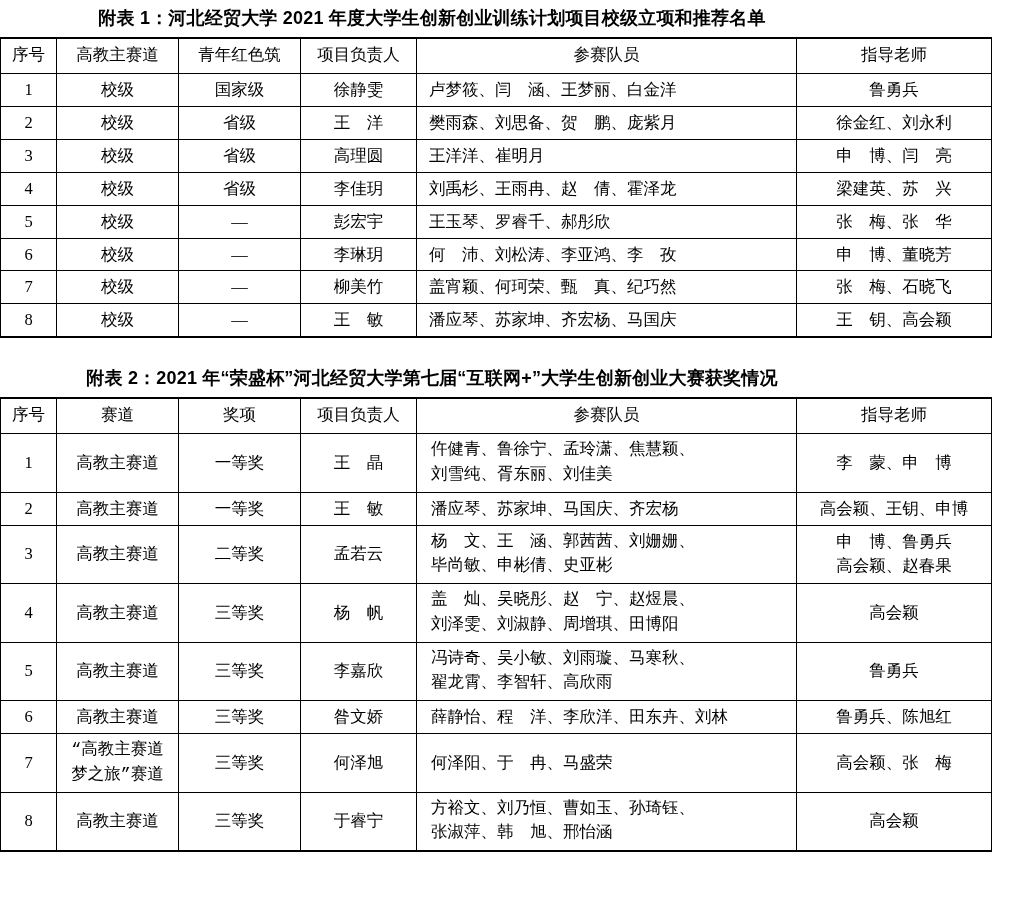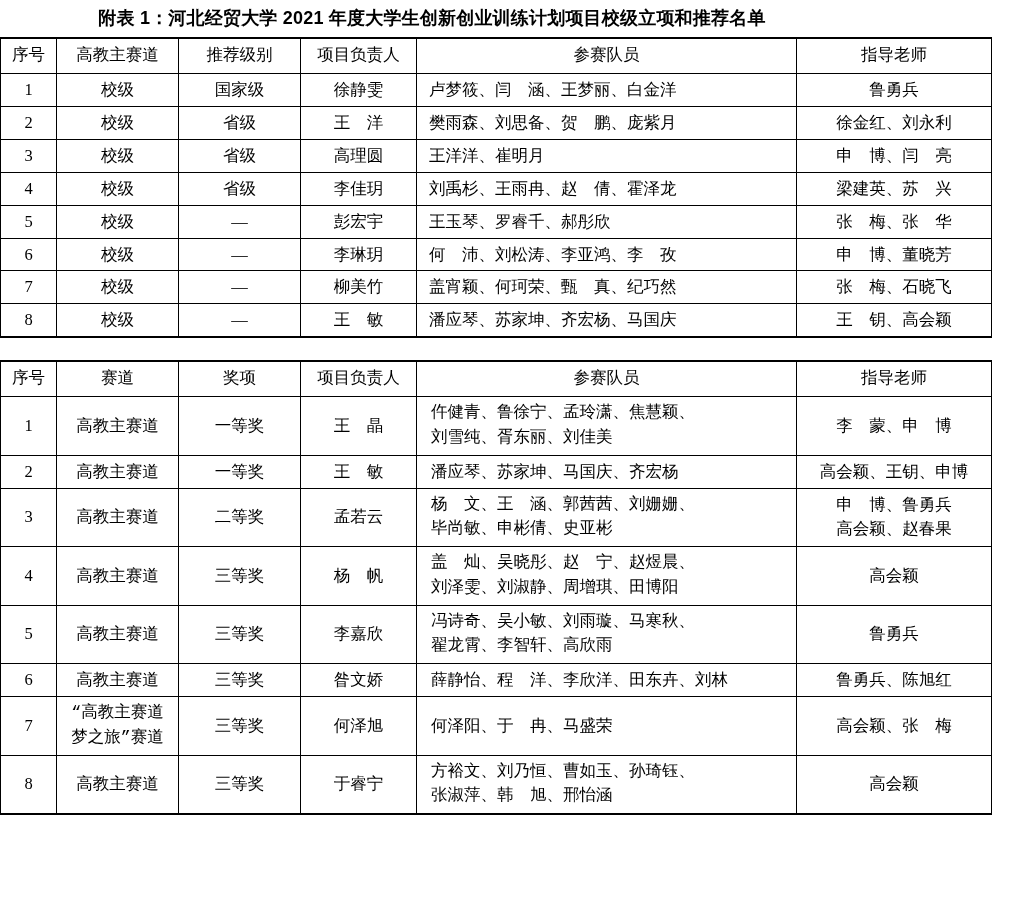--- a/index.html
+++ b/index.html
@@ -85,21 +85,21 @@
           <col class="col-b">
           <col class="col-c">
           <col class="col-d">
           <col class="col-team">
           <col class="col-tutor">
       </colgroup>
       <thead>
         <tr>
           <td>序号</td>
           <td>高教主赛道</td>
-          <td>推荐级别</td>
+          <td>青年红色筑</td>
           <td>项目负责人</td>
           <td>参赛队员</td>
           <td>指导老师</td>
         </tr>
       </thead>
       <tbody>
         <tr>
           <td>1</td>
           <td>校级</td>
           <td>国家级</td>
@@ -163,20 +163,21 @@
           <td class="team">潘应琴、苏家坤、齐宏杨、马国庆</td>
           <td>王　钥、高会颖</td>
         </tr>
       </tbody>
     </table>
   </div>
 
   <div class="spacer"></div>
 
   <div class="table-block">
+    <div class="caption">附表 2：2021 年“荣盛杯”河北经贸大学第七届“互联网+”大学生创新创业大赛获奖情况</div>
     <table class="t2">
       <colgroup>
         <col class="col-seq">
           <col class="col-b">
           <col class="col-c">
           <col class="col-d">
           <col class="col-team">
           <col class="col-tutor">
       </colgroup>
       <thead>

